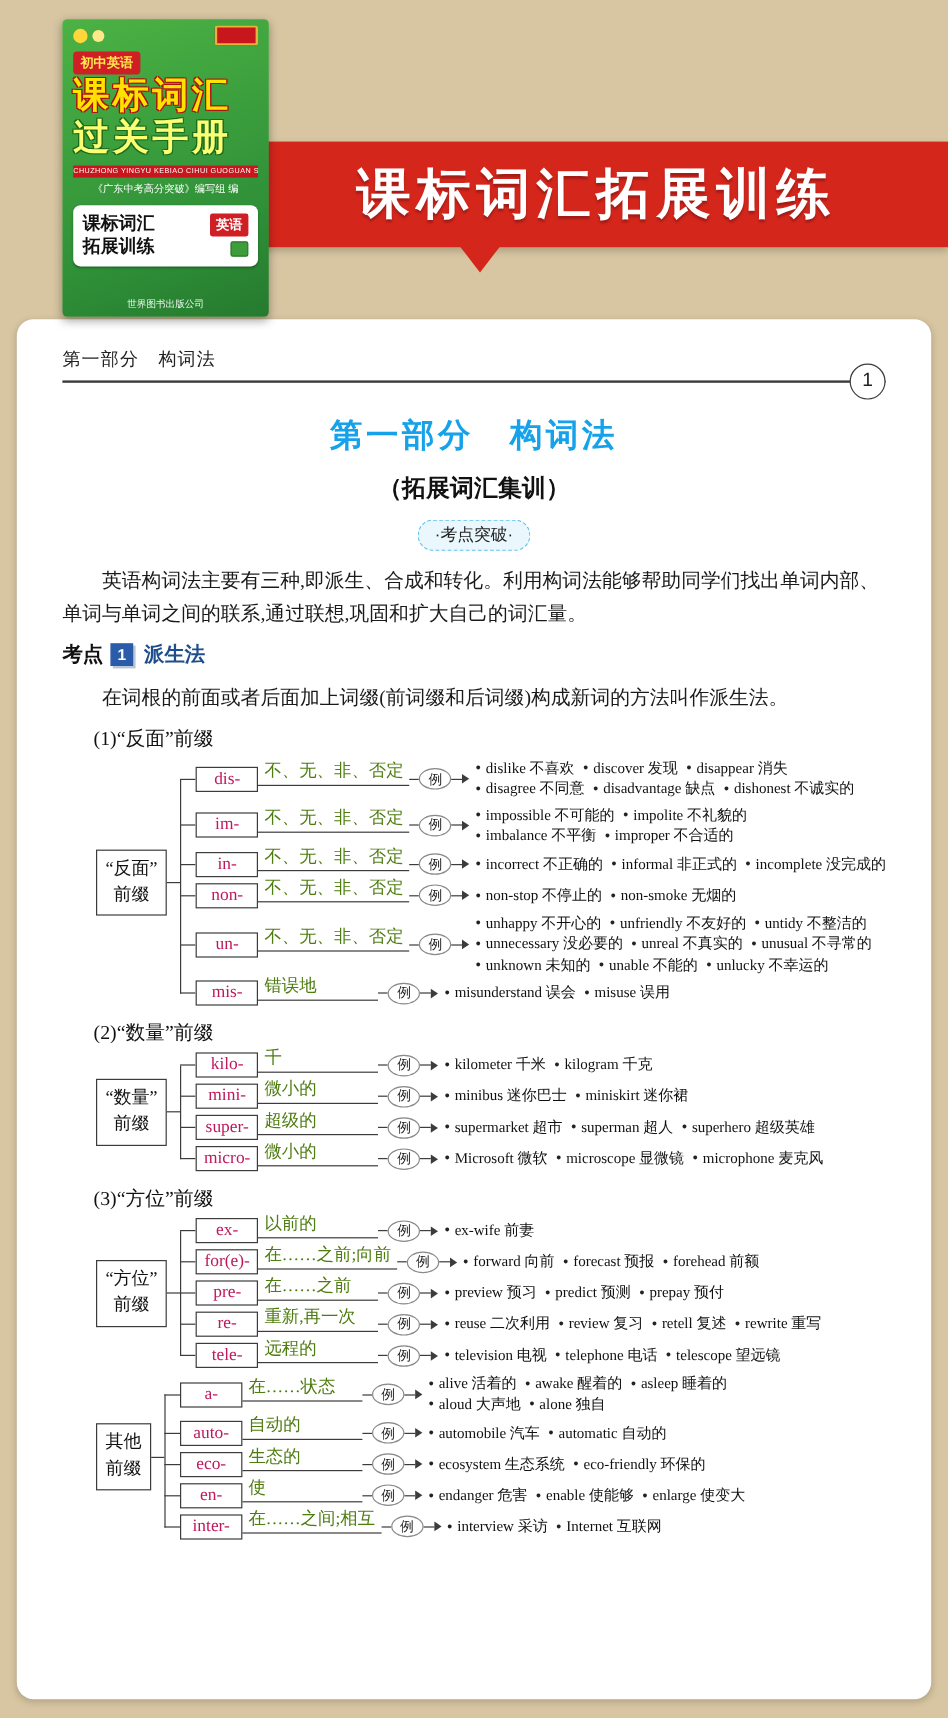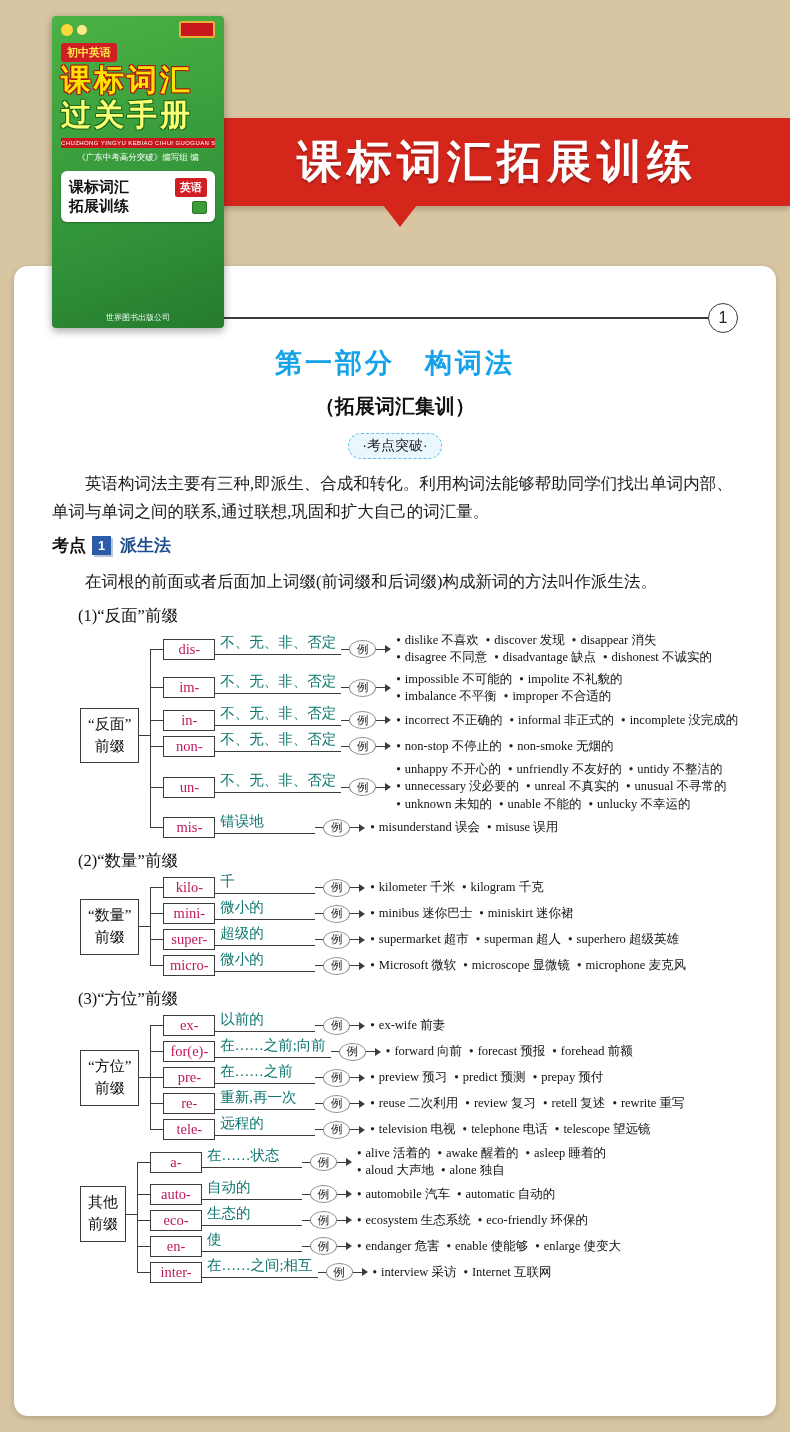--- a/index.html
+++ b/index.html
@@ -26,21 +26,21 @@
     text-shadow:0 2px 2px rgba(0,0,0,.25); white-space:nowrap;
   }
   .banner-notch {
     position:absolute; top:205px; left:383px; width:0; height:0;
     border-left:17px solid transparent; border-right:17px solid transparent;
     border-top:22px solid #d5261c;
   }
 
   
   .cover {
-    position:absolute; left:52px; top:16px; width:172px; height:312px;
+    position:absolute; left:52px; top:16px; width:172px; height:248px;
     background:linear-gradient(160deg,#4cb244 0%,#2f9038 70%,#257a2e 100%);
     border-radius:4px; box-shadow:0 3px 8px rgba(0,0,0,.35);
     padding:6px 9px; z-index:2;
   }
   .cover-logos { display:flex; align-items:center; gap:4px; height:15px; }
   .logo-dot { width:12px; height:12px; border-radius:50%; background:#ffd73a; }
   .logo-dot.alt { width:10px; height:10px; background:#ffe88a; }
   .corner-tag { margin-left:auto; width:36px; height:17px; background:#c8161d; border-radius:2px; box-shadow:inset 0 0 0 2px #e8b23a; }
   .cover-subject {
     display:inline-block; margin-top:6px; background:#d01f24; color:#ffe84a;
@@ -122,21 +122,21 @@
   .rows { position:relative; flex:1; min-width:0; }
   .vline { position:absolute; left:0; width:0; border-left:1.5px solid #3c3c3c; }
   .row { display:flex; align-items:center; padding:2px 0; }
   .stub { width:13px; border-top:1.5px solid #3c3c3c; flex-shrink:0; }
   .prefix-box {
     border:1.3px solid #3c3c3c; min-width:52px; text-align:center; background:#fff;
     font-family:"Liberation Serif","DejaVu Serif",serif; font-size:14.5px; color:#be185d;
     padding:1px 5px; flex-shrink:0;
   }
   .meaning {
-    font-family:"Liberation Serif","DejaVu Serif",serif; font-size:14.5px; color:#0f766e;
+    font-family:"Liberation Serif","DejaVu Serif",serif; font-size:14.5px; color:#4d7c0f;
     min-width:100px; padding:0 5px 2px; border-bottom:1.3px solid #3c3c3c;
     flex-shrink:0; transform:translateY(-5px); white-space:nowrap;
   }
   .dash { width:8px; border-top:1.3px solid #3c3c3c; flex-shrink:0; }
   .dash.short { width:9px; }
   .oval {
     width:27px; height:18px; border:1.3px solid #8a8a8a; border-radius:50%;
     display:flex; align-items:center; justify-content:center; flex-shrink:0;
     font-family:"Liberation Serif","DejaVu Serif",serif; font-size:11.5px; color:#222; background:#fff;
   }

